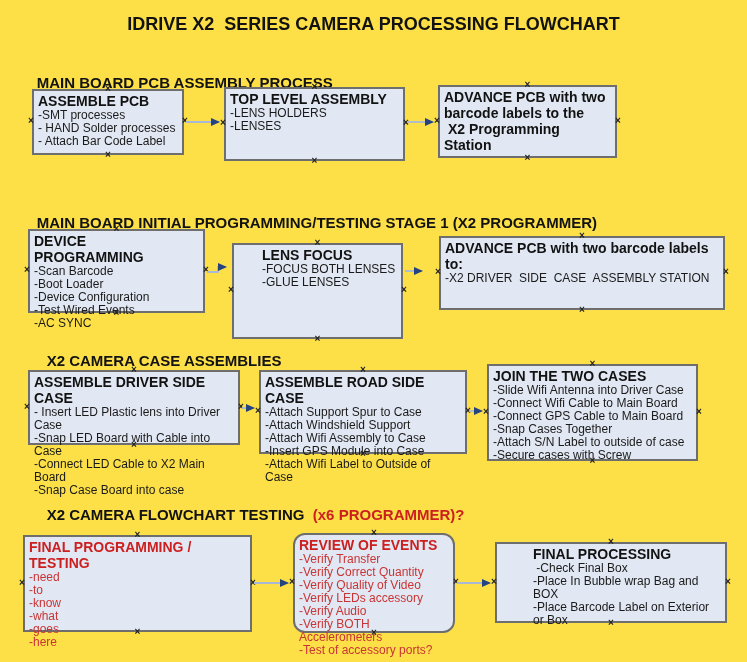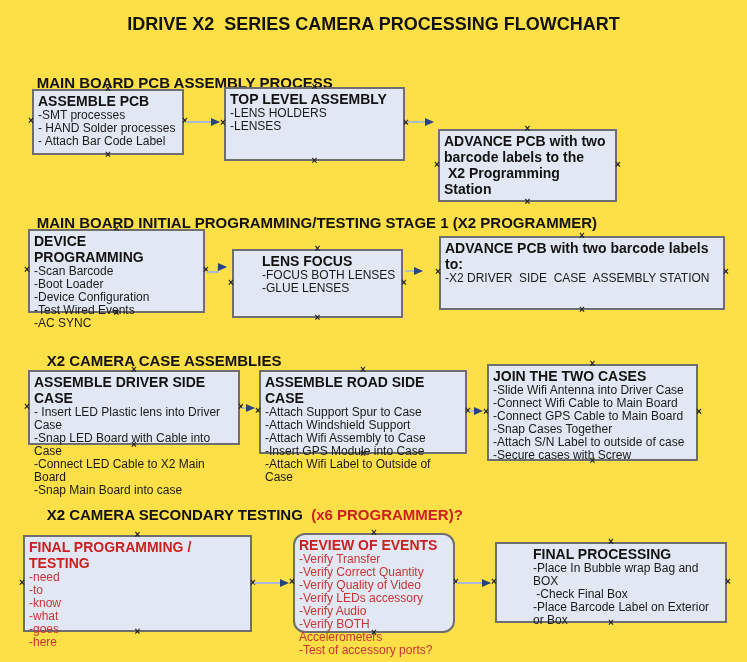--- a/index.html
+++ b/index.html
@@ -46,21 +46,21 @@
   <div class="sec-header" style="left:20px; top:57px;">
     <span>MAIN BOARD PCB ASSEMBLY PROCESS</span><span class="red-part"></span>
   </div>
   <div class="sec-header" style="left:20px; top:197px;">
     <span>MAIN BOARD INITIAL PROGRAMMING/TESTING STAGE 1 (X2 PROGRAMMER)</span><span class="red-part"></span>
   </div>
   <div class="sec-header" style="left:30px; top:335px;">
     <span>X2 CAMERA CASE ASSEMBLIES</span><span class="red-part"></span>
   </div>
   <div class="sec-header" style="left:30px; top:489px;">
-    <span>X2 CAMERA SECONDARY TESTING  </span><span class="red-part">(x6 PROGRAMMER)?</span>
+    <span>X2 CAMERA FLOWCHART TESTING  </span><span class="red-part">(x6 PROGRAMMER)?</span>
   </div>
 
   <div class="box" style="left:32px; top:89px; width:152px; height:66px;">
     <span class="an an-t"></span>
       <span class="an an-b"></span>
       <span class="an an-l"></span>
       <span class="an an-r"></span>
     <div class="box-title">ASSEMBLE PCB</div>
     <div class="box-item">-SMT processes</div>
     <div class="box-item">- HAND Solder processes</div>
@@ -70,21 +70,21 @@
   <div class="box" style="left:224px; top:87px; width:181px; height:74px;">
     <span class="an an-t"></span>
       <span class="an an-b"></span>
       <span class="an an-l"></span>
       <span class="an an-r"></span>
     <div class="box-title">TOP LEVEL ASSEMBLY</div>
     <div class="box-item">-LENS HOLDERS</div>
     <div class="box-item">-LENSES</div>
   </div>
 
-  <div class="box" style="left:438px; top:85px; width:179px; height:73px;margin-top:44px;">
+  <div class="box" style="left:438px; top:85px; width:179px; height:73px;">
     <span class="an an-t"></span>
       <span class="an an-b"></span>
       <span class="an an-l"></span>
       <span class="an an-r"></span>
     <div class="box-title">ADVANCE PCB with two
 barcode labels to the
  X2 Programming Station</div>
   </div>
 
   <div class="box" style="left:28px; top:229px; width:177px; height:84px;">
@@ -93,21 +93,21 @@
       <span class="an an-l"></span>
       <span class="an an-r"></span>
     <div class="box-title">DEVICE PROGRAMMING</div>
     <div class="box-item">-Scan Barcode</div>
     <div class="box-item">-Boot Loader</div>
     <div class="box-item">-Device Configuration</div>
     <div class="box-item">-Test Wired Events</div>
     <div class="box-item">-AC SYNC</div>
   </div>
 
-  <div class="box" style="left:232px; top:249px; width:171px; height:69px;padding-left:28px;">
+  <div class="box" style="left:232px; top:243px; width:171px; height:96px;padding-left:28px;">
     <span class="an an-t"></span>
       <span class="an an-b"></span>
       <span class="an an-l"></span>
       <span class="an an-r"></span>
     <div class="box-title">LENS FOCUS</div>
     <div class="box-item">-FOCUS BOTH LENSES</div>
     <div class="box-item">-GLUE LENSES</div>
   </div>
 
   <div class="box" style="left:427px; top:236px; width:286px; height:74px;margin-left:12px;">
@@ -121,21 +121,21 @@
 
   <div class="box" style="left:28px; top:370px; width:212px; height:75px;">
     <span class="an an-t"></span>
       <span class="an an-b"></span>
       <span class="an an-l"></span>
       <span class="an an-r"></span>
     <div class="box-title">ASSEMBLE DRIVER SIDE CASE</div>
     <div class="box-item">- Insert LED Plastic lens into Driver Case</div>
     <div class="box-item">-Snap LED Board with Cable into Case</div>
     <div class="box-item">-Connect LED Cable to X2 Main Board</div>
-    <div class="box-item">-Snap Main Board into case</div>
+    <div class="box-item">-Snap Case Board into case</div>
   </div>
 
   <div class="box" style="left:259px; top:370px; width:208px; height:84px;">
     <span class="an an-t"></span>
       <span class="an an-b"></span>
       <span class="an an-l"></span>
       <span class="an an-r"></span>
     <div class="box-title">ASSEMBLE ROAD SIDE CASE</div>
     <div class="box-item">-Attach Support Spur to Case</div>
     <div class="box-item">-Attach Windshield Support</div>
@@ -186,22 +186,22 @@
     <div class="box-item">-Verify BOTH Accelerometers</div>
     <div class="box-item">-Test of accessory ports?</div>
   </div>
 
   <div class="box" style="left:495px; top:542px; width:232px; height:81px;padding-left:36px;">
     <span class="an an-t"></span>
       <span class="an an-b"></span>
       <span class="an an-l"></span>
       <span class="an an-r"></span>
     <div class="box-title">FINAL PROCESSING</div>
+    <div class="box-item"> -Check Final Box</div>
     <div class="box-item">-Place In Bubble wrap Bag and BOX</div>
-    <div class="box-item"> -Check Final Box</div>
     <div class="box-item">-Place Barcode Label on Exterior or Box</div>
   </div>
 
   <svg class="connector-layer" width="747" height="662">
     <defs>
       <marker id="ah" markerWidth="9" markerHeight="8" refX="8" refY="4" orient="auto" markerUnits="userSpaceOnUse">
         <path d="M0,0 L9,4 L0,8 Z" fill="#24437f"></path>
       </marker>
     </defs>
     <path d="M186 122 H219" stroke="#a8b8d8" stroke-width="1.8" fill="none" marker-end="url(#ah)"></path>

